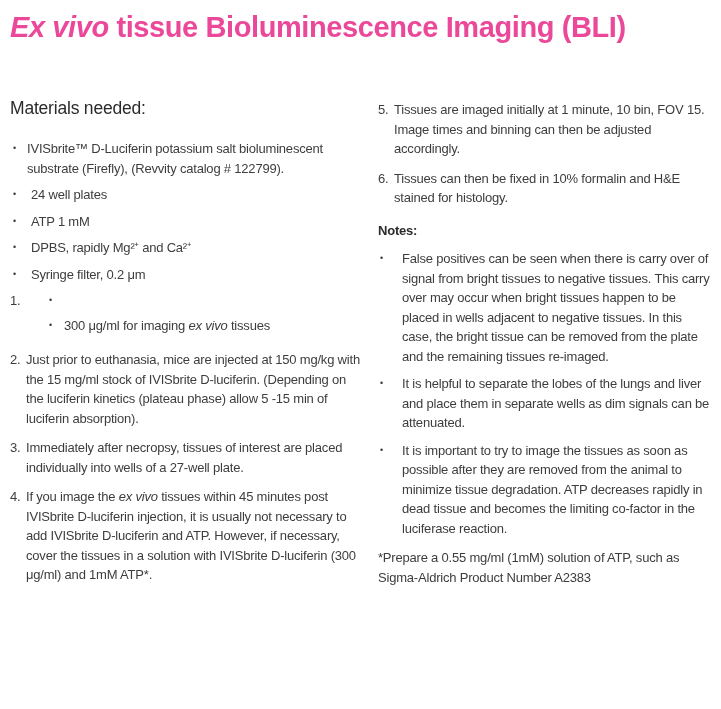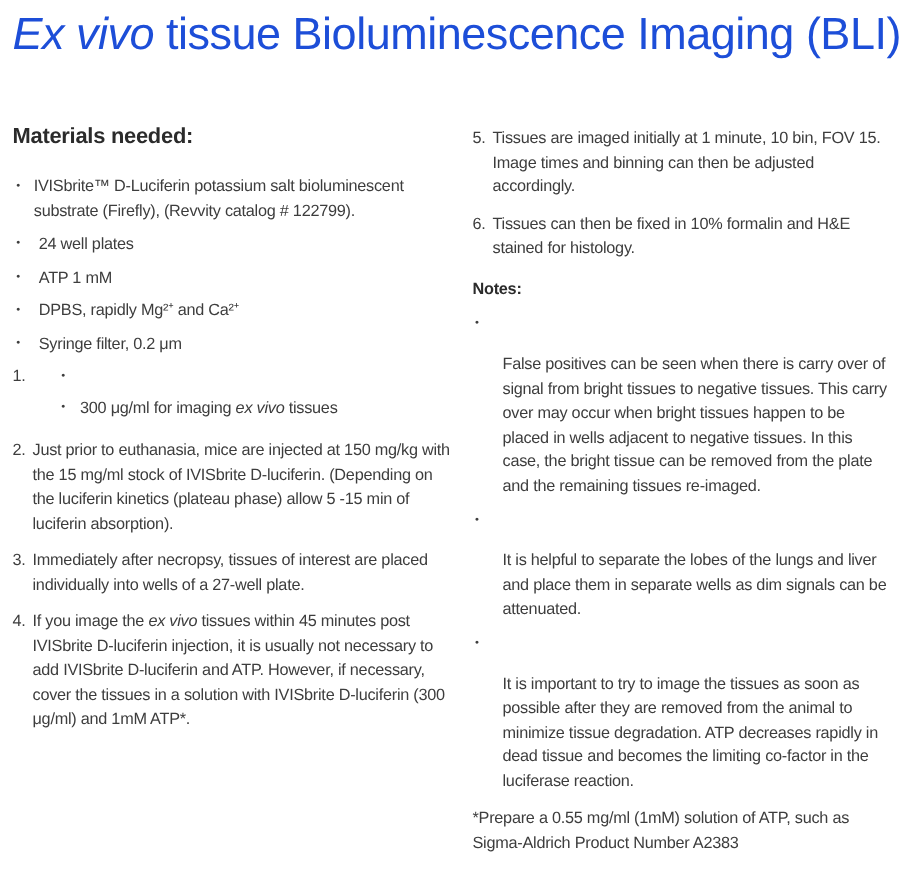--- a/index.html
+++ b/index.html
@@ -8,41 +8,41 @@
     background: #ffffff;
     overflow: hidden;
     font-family: "Liberation Sans", sans-serif;
     color: #3d3d3d;
     -webkit-font-smoothing: antialiased;
   }
   .page { width: 721px; height: 709px; position: relative; }
 
   h1.title {
     margin: 9px 0 0 10px;
-    font-size: 36px;
+    font-size: 29px;
     line-height: 36px;
-    font-weight: 400;
+    font-weight: 700;
     letter-spacing: -0.4px;
-    color: #1d4ed8;
+    color: #ec4899;
   }
   h1.title .em { font-style: italic; }
 
   .columns {
     display: flex;
     margin: 52px 8px 0 10px;
     gap: 18px;
   }
   .col { font-size: 13px; line-height: 19.5px; letter-spacing: -0.2px; }
   .col.left  { width: 350px; flex: 0 0 350px; }
   .col.right { flex: 1; min-width: 0; padding-top: 3px; }
 
   h2.section {
     font-size: 17.5px;
     line-height: 22px;
-    font-weight: 700;
+    font-weight: 400;
     letter-spacing: -0.2px;
     color: #2b2b2b;
     margin: 0 0 20px 0;
   }
   h2.section.procedure { margin-top: 32px; margin-bottom: 16px; }
 
   .bitem { display: flex; margin-bottom: 7px; }
   .bitem .dot {
     flex: 0 0 14px;
     font-size: 9px;
@@ -77,21 +77,21 @@
     letter-spacing: -0.2px;
   }
   .note { display: flex; margin-bottom: 8px; }
   .note .dot {
     flex: 0 0 22px;
     font-size: 9px;
     line-height: 19.5px;
     padding-left: 2px;
     color: #3d3d3d;
   }
-  .note .ntext { flex: 1; margin-top: 32px; }
+  .note .ntext { flex: 1; }
 
   .footnote { margin-top: 10px; }
 </style>
 </head>
 <body>
 
 <div class="page">
 
   <h1 class="title"><span class="em">Ex vivo</span><span> tissue Bioluminescence Imaging (BLI)</span></h1>
 

